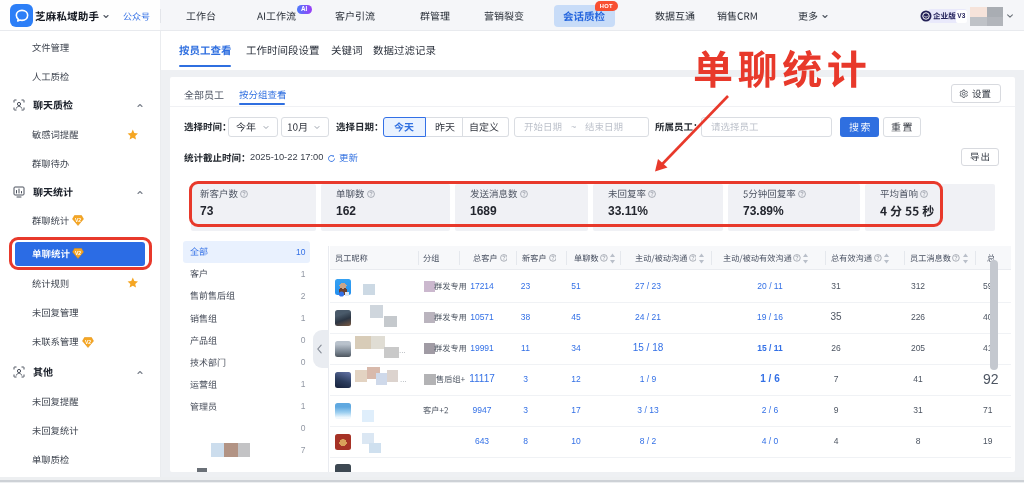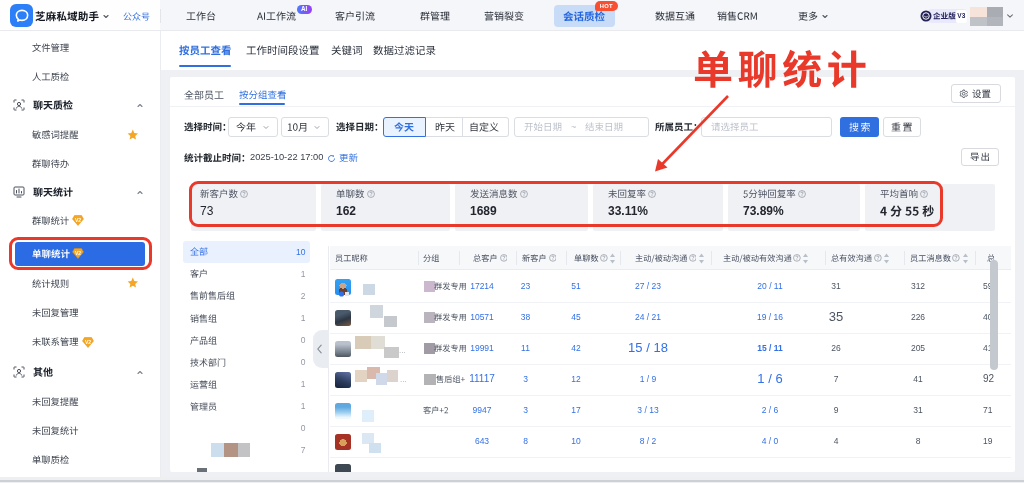--- a/index.html
+++ b/index.html
@@ -592,21 +592,21 @@
       <use href="#g130"></use>
       <use href="#g15" x="1000"></use>
       <use href="#g16" x="2000"></use>
       <use href="#g29" x="3000"></use>
     </svg>
     <svg style="position:absolute;left:240.0px;top:190.3px" width="8.0" height="8.0" viewBox="0 0 20 20">
       <circle cx="10" cy="10" r="8.6" fill="none" stroke="#878d99" stroke-width="1.7"></circle>
       <path d="M7.2 7.6 C7.2 5.9 8.4 4.9 10 4.9 C11.6 4.9 12.8 5.9 12.8 7.4 C12.8 9.8 9.9 9.6 9.9 11.7" fill="none" stroke="#878d99" stroke-width="1.7"></path>
       <circle cx="10" cy="14.6" r="1.2" fill="#878d99"></circle>
     </svg>
-    <div style="position:absolute;left:200.0px;top:203.5px;font-size:12.0px;line-height:14.9px;color:#23262e;font-weight:normal;letter-spacing:0.0px;white-space:nowrap;">73</div>
+    <div style="position:absolute;left:200.0px;top:203.5px;font-size:12.0px;line-height:14.9px;color:#23262e;font-weight:bold;letter-spacing:0.0px;white-space:nowrap;">73</div>
     <div style="position:absolute;left:321.0px;top:184.0px;width:129.0px;height:47.0px;background:#f0f1f5;border-radius:2px"></div>
     <svg class="z" style="left:336.0px;top:189.1px;width:28.50px;height:9.50px;color:#4b5260;" viewBox="0 -880 3000 1000" preserveAspectRatio="none">
       <use href="#g71"></use>
       <use href="#g54" x="1000"></use>
       <use href="#g29" x="2000"></use>
     </svg>
     <svg style="position:absolute;left:366.5px;top:190.3px" width="8.0" height="8.0" viewBox="0 0 20 20">
       <circle cx="10" cy="10" r="8.6" fill="none" stroke="#878d99" stroke-width="1.7"></circle>
       <path d="M7.2 7.6 C7.2 5.9 8.4 4.9 10 4.9 C11.6 4.9 12.8 5.9 12.8 7.4 C12.8 9.8 9.9 9.6 9.9 11.7" fill="none" stroke="#878d99" stroke-width="1.7"></path>
       <circle cx="10" cy="14.6" r="1.2" fill="#878d99"></circle>
@@ -883,43 +883,43 @@
 <div style="position:absolute;left:836.0px;transform:translateX(-50%);top:281.2px;font-size:8.5px;line-height:10.5px;color:#4d5562;font-weight:400;letter-spacing:0.0px;white-space:nowrap;">31</div>
 <div style="position:absolute;left:918.0px;transform:translateX(-50%);top:281.2px;font-size:8.5px;line-height:10.5px;color:#4d5562;font-weight:400;letter-spacing:0.0px;white-space:nowrap;">312</div>
 <div style="position:absolute;left:983.0px;top:281.2px;font-size:8.5px;line-height:10.5px;color:#4d5562;font-weight:400;letter-spacing:0.0px;white-space:nowrap;">59</div>
 <div style="position:absolute;left:330.0px;top:333.0px;width:681.0px;height:1.0px;background:#f0f2f5"></div>
 <div style="position:absolute;left:335.0px;top:309.5px;width:16.0px;height:16.0px;background:linear-gradient(160deg,#4a5a6a 30%,#2c3644 60%,#7a5a42 100%);border-radius:2.5px"></div>
 <div style="position:absolute;left:482.0px;transform:translateX(-50%);top:312.2px;font-size:8.5px;line-height:10.5px;color:#3370e6;font-weight:400;letter-spacing:0.0px;white-space:nowrap;">10571</div>
 <div style="position:absolute;left:525.5px;transform:translateX(-50%);top:312.2px;font-size:8.5px;line-height:10.5px;color:#3370e6;font-weight:400;letter-spacing:0.0px;white-space:nowrap;">38</div>
 <div style="position:absolute;left:576.0px;transform:translateX(-50%);top:312.2px;font-size:8.5px;line-height:10.5px;color:#3370e6;font-weight:400;letter-spacing:0.0px;white-space:nowrap;">45</div>
 <div style="position:absolute;left:648.0px;transform:translateX(-50%);top:312.2px;font-size:8.5px;line-height:10.5px;color:#3370e6;font-weight:400;letter-spacing:0.0px;white-space:nowrap;">24 / 21</div>
 <div style="position:absolute;left:770.0px;transform:translateX(-50%);top:312.2px;font-size:8.5px;line-height:10.5px;color:#3370e6;font-weight:400;letter-spacing:0.0px;white-space:nowrap;">19 / 16</div>
-<div style="position:absolute;left:836.0px;transform:translateX(-50%);top:312.2px;font-size:13px;line-height:10.5px;color:#4d5562;font-weight:400;letter-spacing:0.0px;white-space:nowrap;">35</div>
+<div style="position:absolute;left:836.0px;transform:translateX(-50%);top:312.2px;font-size:10px;line-height:10.5px;color:#4d5562;font-weight:400;letter-spacing:0.0px;white-space:nowrap;">35</div>
 <div style="position:absolute;left:918.0px;transform:translateX(-50%);top:312.2px;font-size:8.5px;line-height:10.5px;color:#4d5562;font-weight:400;letter-spacing:0.0px;white-space:nowrap;">226</div>
 <div style="position:absolute;left:983.0px;top:312.2px;font-size:8.5px;line-height:10.5px;color:#4d5562;font-weight:400;letter-spacing:0.0px;white-space:nowrap;">40</div>
 <div style="position:absolute;left:330.0px;top:364.0px;width:681.0px;height:1.0px;background:#f0f2f5"></div>
 <div style="position:absolute;left:335.0px;top:340.5px;width:16.0px;height:16.0px;background:linear-gradient(180deg,#b9c2cc 20%,#77828e 70%,#4e565f 100%);border-radius:2.5px"></div>
 <div style="position:absolute;left:482.0px;transform:translateX(-50%);top:343.2px;font-size:8.5px;line-height:10.5px;color:#3370e6;font-weight:400;letter-spacing:0.0px;white-space:nowrap;">19991</div>
 <div style="position:absolute;left:525.5px;transform:translateX(-50%);top:343.2px;font-size:8.5px;line-height:10.5px;color:#3370e6;font-weight:400;letter-spacing:0.0px;white-space:nowrap;">11</div>
-<div style="position:absolute;left:576.0px;transform:translateX(-50%);top:343.2px;font-size:8.5px;line-height:10.5px;color:#3370e6;font-weight:400;letter-spacing:0.0px;white-space:nowrap;">42</div>
-<div style="position:absolute;left:648.0px;transform:translateX(-50%);top:343.2px;font-size:13px;line-height:10.5px;color:#3370e6;font-weight:400;letter-spacing:0.0px;white-space:nowrap;">15 / 18</div>
+<div style="position:absolute;left:576.0px;transform:translateX(-50%);top:343.2px;font-size:8.5px;line-height:10.5px;color:#3370e6;font-weight:400;letter-spacing:0.0px;white-space:nowrap;">34</div>
+<div style="position:absolute;left:648.0px;transform:translateX(-50%);top:343.2px;font-size:10px;line-height:10.5px;color:#3370e6;font-weight:400;letter-spacing:0.0px;white-space:nowrap;">15 / 18</div>
 <div style="position:absolute;left:770.0px;transform:translateX(-50%);top:343.2px;font-size:8.5px;line-height:10.5px;color:#3370e6;font-weight:700;letter-spacing:0.0px;white-space:nowrap;">15 / 11</div>
 <div style="position:absolute;left:836.0px;transform:translateX(-50%);top:343.2px;font-size:8.5px;line-height:10.5px;color:#4d5562;font-weight:400;letter-spacing:0.0px;white-space:nowrap;">26</div>
 <div style="position:absolute;left:918.0px;transform:translateX(-50%);top:343.2px;font-size:8.5px;line-height:10.5px;color:#4d5562;font-weight:400;letter-spacing:0.0px;white-space:nowrap;">205</div>
 <div style="position:absolute;left:983.0px;top:343.2px;font-size:8.5px;line-height:10.5px;color:#4d5562;font-weight:400;letter-spacing:0.0px;white-space:nowrap;">41</div>
 <div style="position:absolute;left:330.0px;top:395.0px;width:681.0px;height:1.0px;background:#f0f2f5"></div>
 <div style="position:absolute;left:335.0px;top:371.5px;width:16.0px;height:16.0px;background:linear-gradient(200deg,#5a6a9a 10%,#2c3d5e 55%,#16203a 100%);border-radius:2.5px"></div>
 <div style="position:absolute;left:482.0px;transform:translateX(-50%);top:374.2px;font-size:10px;line-height:10.5px;color:#3370e6;font-weight:400;letter-spacing:0.0px;white-space:nowrap;">11117</div>
 <div style="position:absolute;left:525.5px;transform:translateX(-50%);top:374.2px;font-size:8.5px;line-height:10.5px;color:#3370e6;font-weight:400;letter-spacing:0.0px;white-space:nowrap;">3</div>
 <div style="position:absolute;left:576.0px;transform:translateX(-50%);top:374.2px;font-size:8.5px;line-height:10.5px;color:#3370e6;font-weight:400;letter-spacing:0.0px;white-space:nowrap;">12</div>
 <div style="position:absolute;left:648.0px;transform:translateX(-50%);top:374.2px;font-size:8.5px;line-height:10.5px;color:#3370e6;font-weight:400;letter-spacing:0.0px;white-space:nowrap;">1 / 9</div>
-<div style="position:absolute;left:770.0px;transform:translateX(-50%);top:374.2px;font-size:13px;line-height:10.5px;color:#3370e6;font-weight:400;letter-spacing:0.0px;white-space:nowrap;">1 / 6</div>
+<div style="position:absolute;left:770.0px;transform:translateX(-50%);top:374.2px;font-size:10px;line-height:10.5px;color:#3370e6;font-weight:700;letter-spacing:0.0px;white-space:nowrap;">1 / 6</div>
 <div style="position:absolute;left:836.0px;transform:translateX(-50%);top:374.2px;font-size:8.5px;line-height:10.5px;color:#4d5562;font-weight:400;letter-spacing:0.0px;white-space:nowrap;">7</div>
 <div style="position:absolute;left:918.0px;transform:translateX(-50%);top:374.2px;font-size:8.5px;line-height:10.5px;color:#4d5562;font-weight:400;letter-spacing:0.0px;white-space:nowrap;">41</div>
-<div style="position:absolute;left:983.0px;top:374.2px;font-size:10px;line-height:10.5px;color:#4d5562;font-weight:400;letter-spacing:0.0px;white-space:nowrap;">92</div>
+<div style="position:absolute;left:983.0px;top:374.2px;font-size:14px;line-height:10.5px;color:#4d5562;font-weight:400;letter-spacing:0.0px;white-space:nowrap;">92</div>
 <div style="position:absolute;left:330.0px;top:426.0px;width:681.0px;height:1.0px;background:#f0f2f5"></div>
 <div style="position:absolute;left:335.0px;top:402.5px;width:16.0px;height:16.0px;background:linear-gradient(180deg,#5fa8e0 25%,#9fd0f0 60%,#eef7fd 90%);border-radius:2.5px"></div>
 <div style="position:absolute;left:482.0px;transform:translateX(-50%);top:405.2px;font-size:8.5px;line-height:10.5px;color:#3370e6;font-weight:400;letter-spacing:0.0px;white-space:nowrap;">9947</div>
 <div style="position:absolute;left:525.5px;transform:translateX(-50%);top:405.2px;font-size:8.5px;line-height:10.5px;color:#3370e6;font-weight:400;letter-spacing:0.0px;white-space:nowrap;">3</div>
 <div style="position:absolute;left:576.0px;transform:translateX(-50%);top:405.2px;font-size:8.5px;line-height:10.5px;color:#3370e6;font-weight:400;letter-spacing:0.0px;white-space:nowrap;">17</div>
 <div style="position:absolute;left:648.0px;transform:translateX(-50%);top:405.2px;font-size:8.5px;line-height:10.5px;color:#3370e6;font-weight:400;letter-spacing:0.0px;white-space:nowrap;">3 / 13</div>
 <div style="position:absolute;left:770.0px;transform:translateX(-50%);top:405.2px;font-size:8.5px;line-height:10.5px;color:#3370e6;font-weight:400;letter-spacing:0.0px;white-space:nowrap;">2 / 6</div>
 <div style="position:absolute;left:836.0px;transform:translateX(-50%);top:405.2px;font-size:8.5px;line-height:10.5px;color:#4d5562;font-weight:400;letter-spacing:0.0px;white-space:nowrap;">9</div>
 <div style="position:absolute;left:918.0px;transform:translateX(-50%);top:405.2px;font-size:8.5px;line-height:10.5px;color:#4d5562;font-weight:400;letter-spacing:0.0px;white-space:nowrap;">31</div>
 <div style="position:absolute;left:983.0px;top:405.2px;font-size:8.5px;line-height:10.5px;color:#4d5562;font-weight:400;letter-spacing:0.0px;white-space:nowrap;">71</div>

